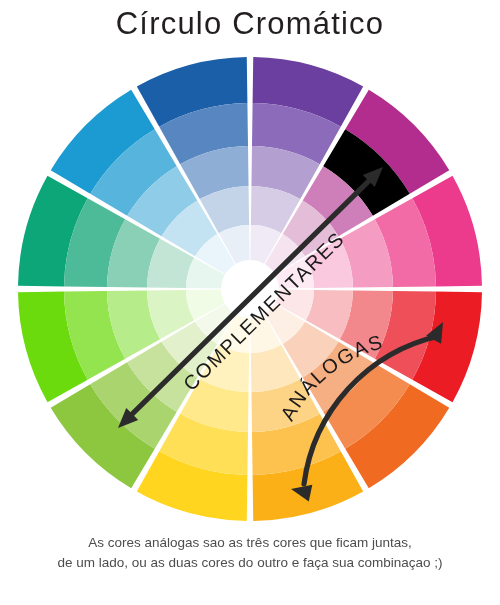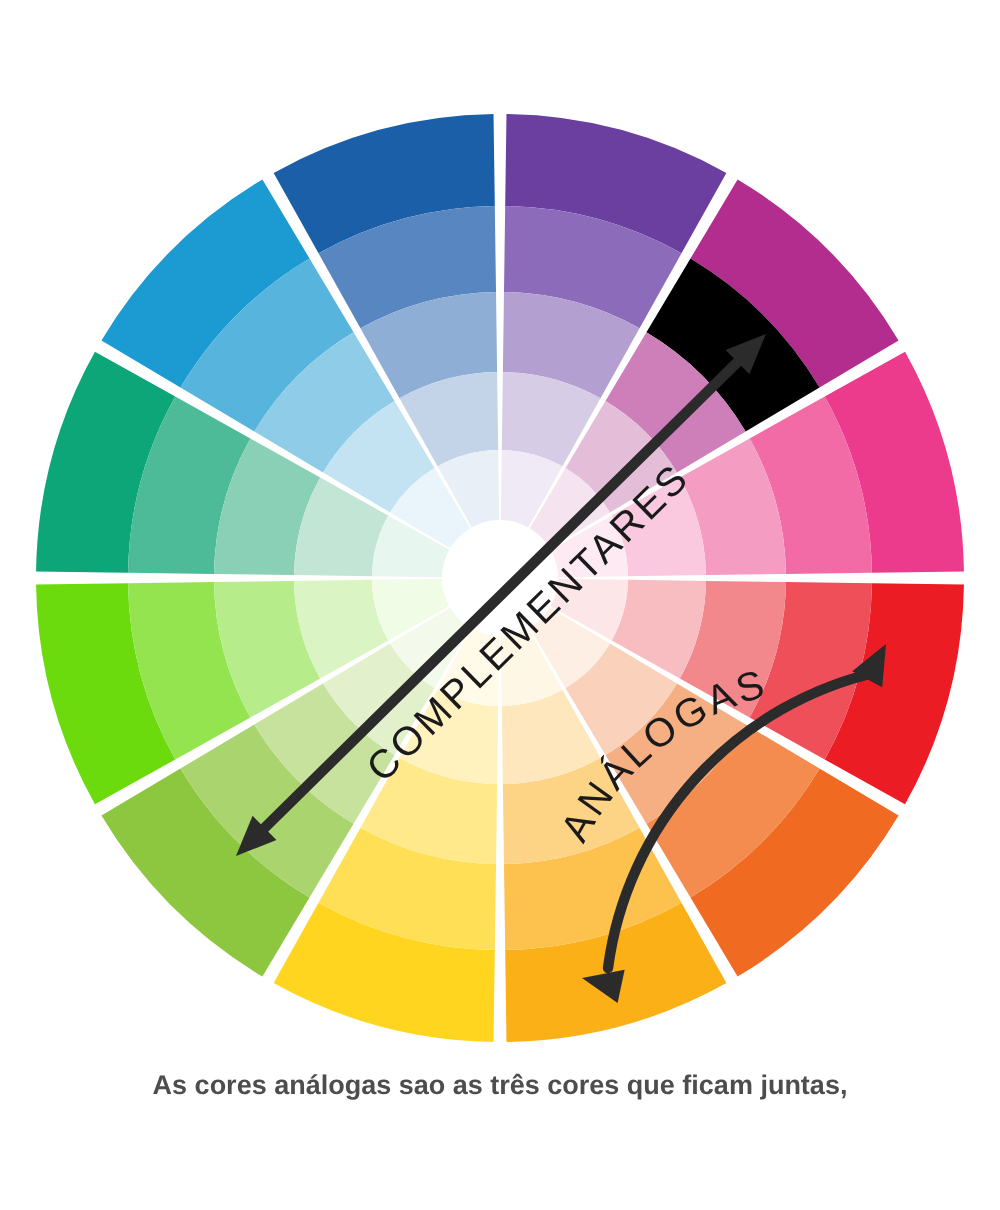--- a/index.html
+++ b/index.html
@@ -70,28 +70,28 @@
     text-align: center;
     font-family: "Liberation Sans", sans-serif;
     font-size: 13.5px;
     font-weight: 300;
     line-height: 20px;
     color: #4d4d4d;
   }
   .cap-line {
     display: block;
     white-space: nowrap;
-    font-weight: bold;
   }
 </style>
 </head>
 <body>
 
 <div id="page">
 
+  <div id="title">Círculo Cromático</div>
 
   <div id="wheel-wrap">
     <svg id="wheel-svg" width="500" height="482" viewBox="0 0 500 482">
       <g id="segments">
           <path d="M 253.23922583868173 9.022614429841411 A 232 232 0 0 1 363.183440920186 38.48207807340415 L 340.7418965998043 78.63649362781541 A 186 186 0 0 0 252.59696554308104 55.0181305342694 Z" fill="#6B3FA0" class="seg"></path>
           <path d="M 252.59696554308104 55.0181305342694 A 186 186 0 0 1 340.7418965998043 78.63649362781541 L 319.76393125683876 116.17214295041722 A 143 143 0 0 0 251.9965917884978 98.01393906666951 Z" fill="#8B6BBA" class="seg"></path>
           <path d="M 251.9965917884978 98.01393906666951 A 143 143 0 0 1 319.76393125683876 116.17214295041722 L 300.2495448912895 151.0890260412096 A 103 103 0 0 0 251.43810457493197 138.01004002704167 Z" fill="#B3A0D1" class="seg"></path>
           <path d="M 251.43810457493197 138.01004002704167 A 103 103 0 0 1 300.2495448912895 151.0890260412096 L 281.2230181848789 185.13298705473218 A 64 64 0 0 0 250.8935795417053 177.00623846340454 Z" fill="#D6CCE6" class="seg"></path>
           <path d="M 250.8935795417053 177.00623846340454 A 64 64 0 0 1 281.2230181848789 185.13298705473218 L 263.6600704558845 216.55818183644533 A 28 28 0 0 0 250.39094104949606 213.00272932773947 Z" fill="#EFEAF6" class="seg"></path>
           <path d="M 368.7939446499726 41.72130391208589 A 232 232 0 0 1 449.2786960879141 122.20605535002738 L 409.7665408291036 145.76002713407368 A 186 186 0 0 0 345.23997286592635 81.23345917089642 Z" fill="#B22D8E" class="seg"></path>
@@ -169,15 +169,16 @@
         <path id="anal-textpath" fill="none" stroke="none" d="M 283 397 A 141 141 0 0 1 409 296"></path>
         <text class="anno-text">
           <textPath id="anal-tp" href="#anal-textpath" startOffset="50%" text-anchor="middle">ANÁLOGAS</textPath>
         </text>
       </g>
     </svg>
   </div>
 
   <div id="caption">
     <span class="cap-line">As cores análogas sao as três cores que ficam juntas,</span>
+    <span class="cap-line">de um lado, ou as duas cores do outro e faça sua combinaçao ;)</span>
   </div>
 
 </div>
 
 </body></html>

